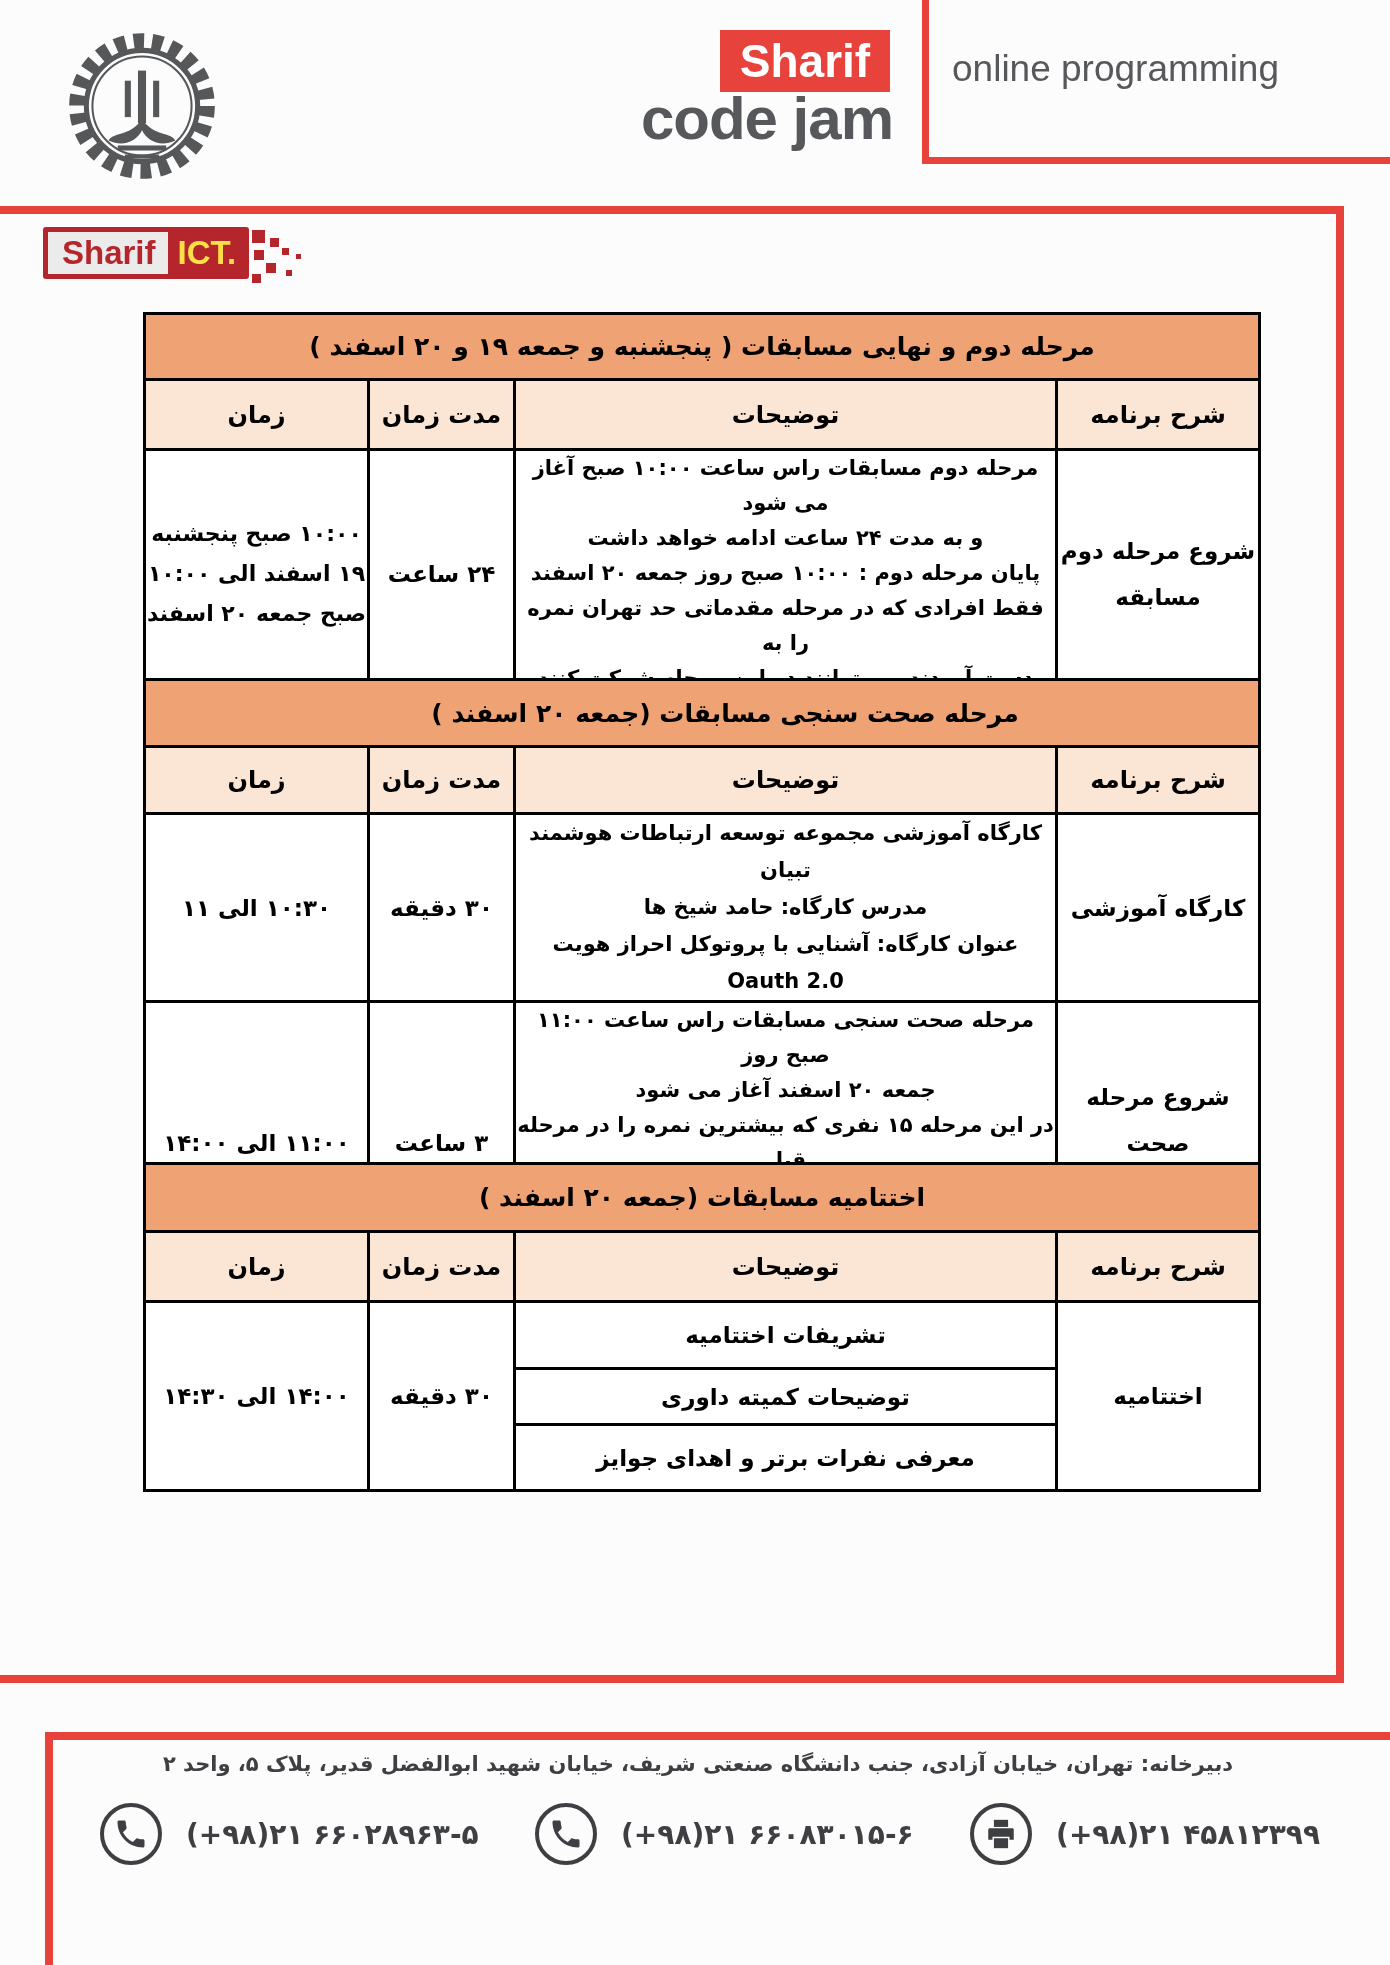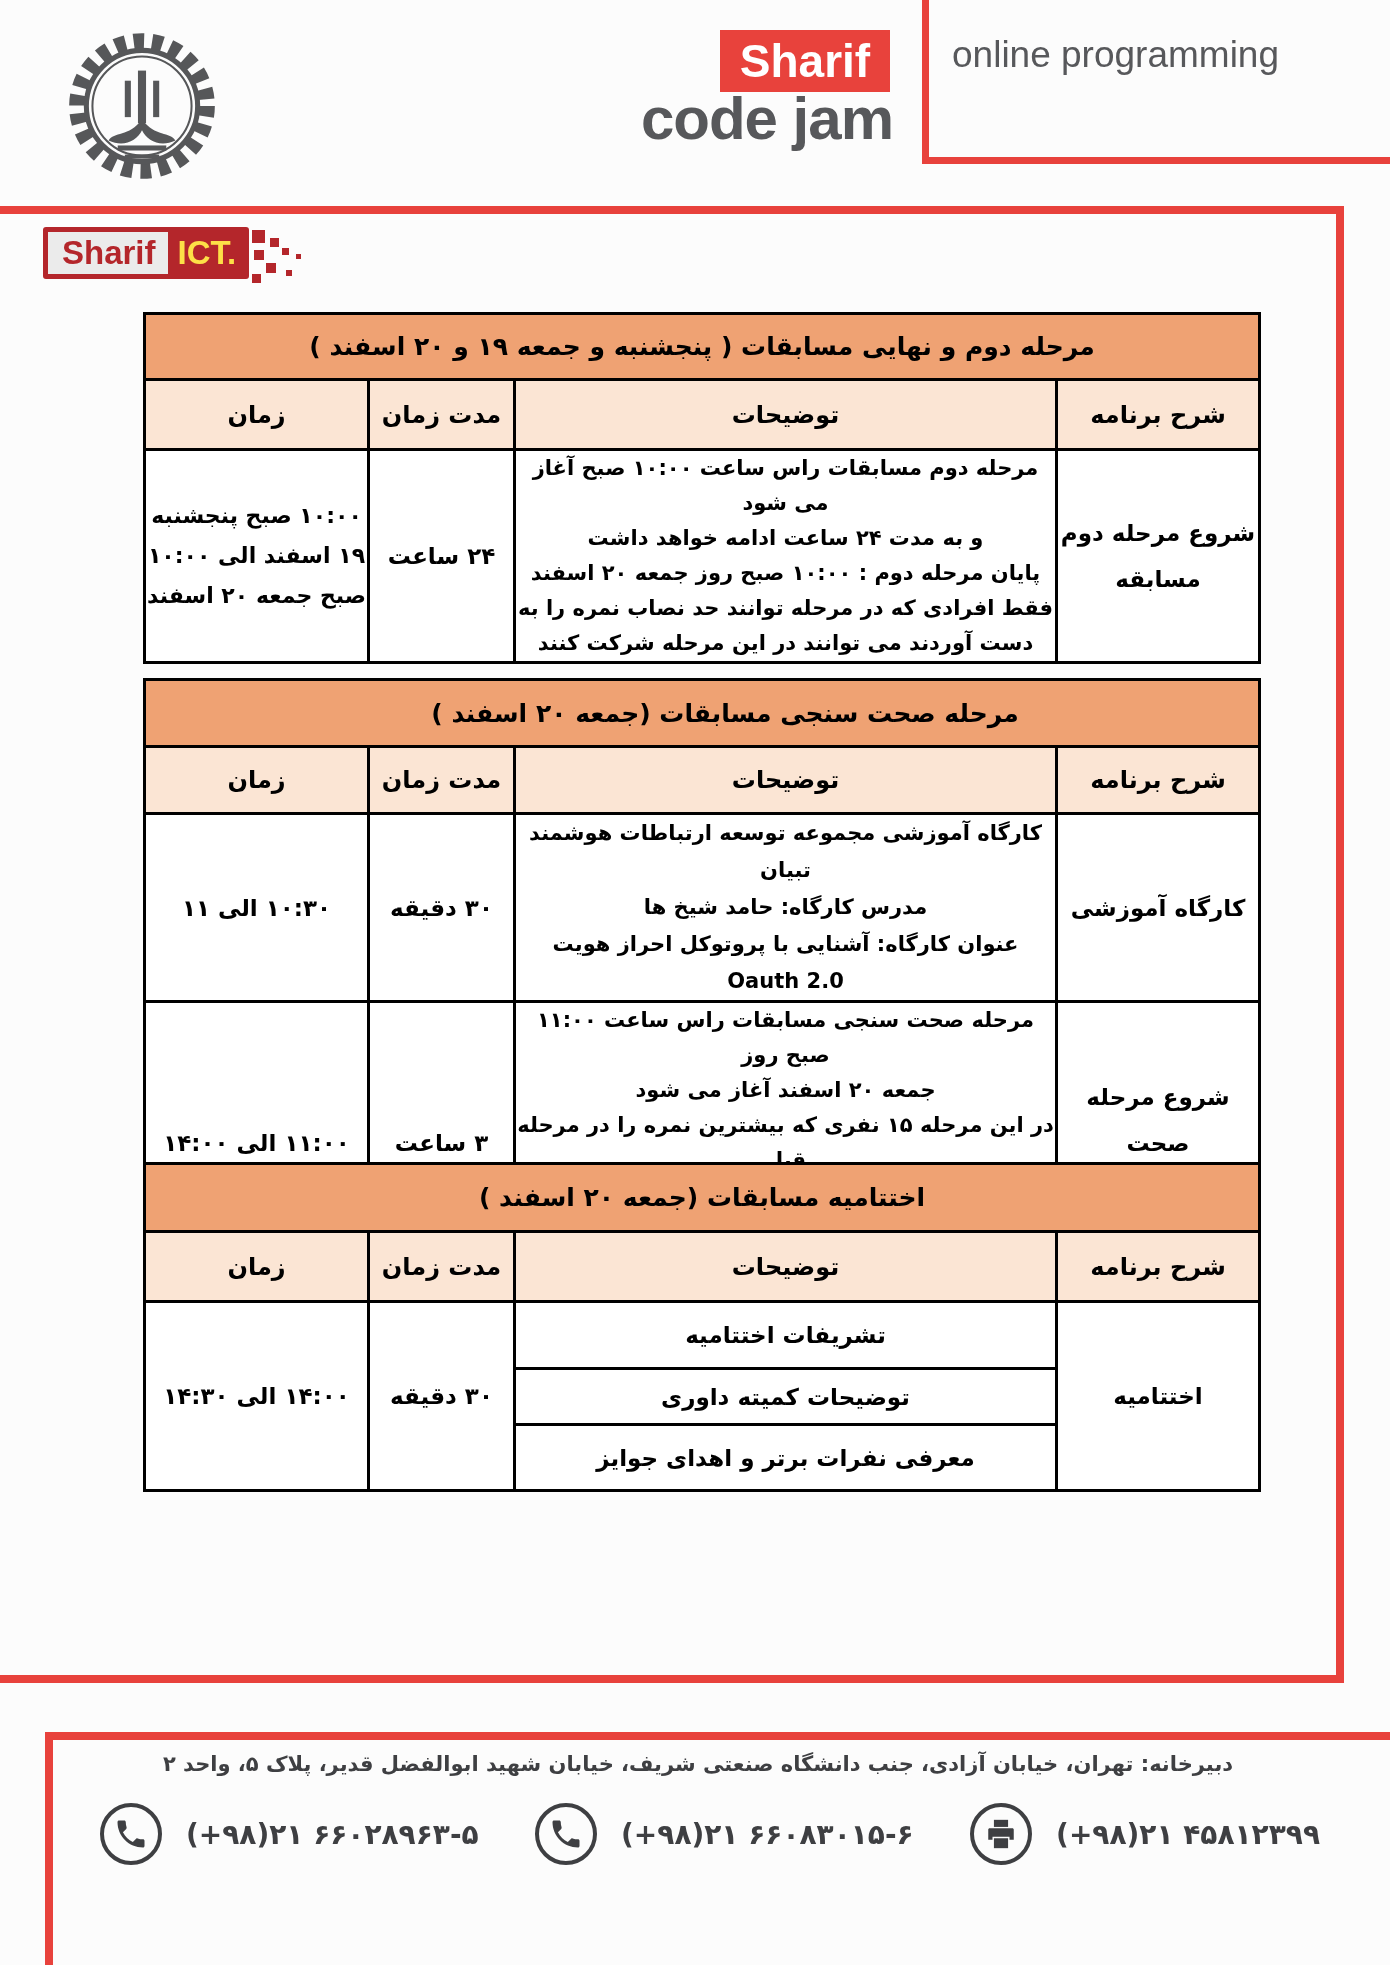--- a/index.html
+++ b/index.html
@@ -14,21 +14,21 @@
 
   
   .emblem{left:56px;top:20px;width:172px;height:172px;}
   .brand-box{left:720px;top:30px;width:170px;height:62px;background:var(--red);color:#fff;
     display:flex;align-items:center;justify-content:center;font-size:46px;font-weight:bold;
     font-family:"Liberation Sans","DejaVu Sans",sans-serif;}
   .brand-name{right:497px;top:84px;font-size:60px;font-weight:bold;color:var(--gray);
     font-family:"Liberation Sans","DejaVu Sans",sans-serif;letter-spacing:-1px;}
   .head-vline{left:922px;top:0;width:7px;height:164px;background:var(--red);}
   .head-bracket{left:922px;top:157px;width:468px;height:7px;background:var(--red);}
-  .tagline{left:952px;top:33px;font-size:37px;line-height:44px;color:var(--gray);
+  .tagline{left:952px;top:47px;font-size:37px;line-height:44px;color:var(--gray);
     font-family:"Liberation Sans","DejaVu Sans",sans-serif;}
 
   
   .frame-top{left:0;top:206px;width:1344px;height:8px;background:var(--red);}
   .frame-right{left:1336px;top:206px;width:8px;height:1477px;background:var(--red);}
   .frame-bottom{left:0;top:1675px;width:1344px;height:8px;background:var(--red);}
 
   
   .ict{left:43px;top:227px;height:52px;display:flex;align-items:stretch;
        border:5px solid var(--crimson);background:#ebebeb;border-radius:3px;}
@@ -140,21 +140,21 @@
     </tr>
     <tr style="height:177px">
       <td class="body-cell">
         <div class="prog-line">شروع مرحله دوم</div>
         <div class="prog-line">مسابقه</div>
       </td>
       <td class="body-cell">
         <div class="desc-line">مرحله دوم مسابقات راس ساعت ۱۰:۰۰ صبح آغاز می شود</div>
         <div class="desc-line">و به مدت ۲۴ ساعت ادامه خواهد داشت</div>
         <div class="desc-line">پایان مرحله دوم : ۱۰:۰۰ صبح روز جمعه ۲۰ اسفند</div>
-        <div class="desc-line">فقط افرادی که در مرحله توانند حد نصاب نمره را به</div>
+        <div class="desc-line">فقط افرادی که در مرحله مقدماتی حد تهران نمره را به</div>
         <div class="desc-line">دست آوردند می توانند در این مرحله شرکت کنند</div>
       </td>
       <td class="body-cell">۲۴  ساعت</td>
       <td class="body-cell">
         <div class="time-line">۱۰:۰۰ صبح پنجشنبه</div>
         <div class="time-line">۱۹ اسفند الی ۱۰:۰۰</div>
         <div class="time-line">صبح جمعه ۲۰ اسفند</div>
       </td>
     </tr>
   </tbody>

